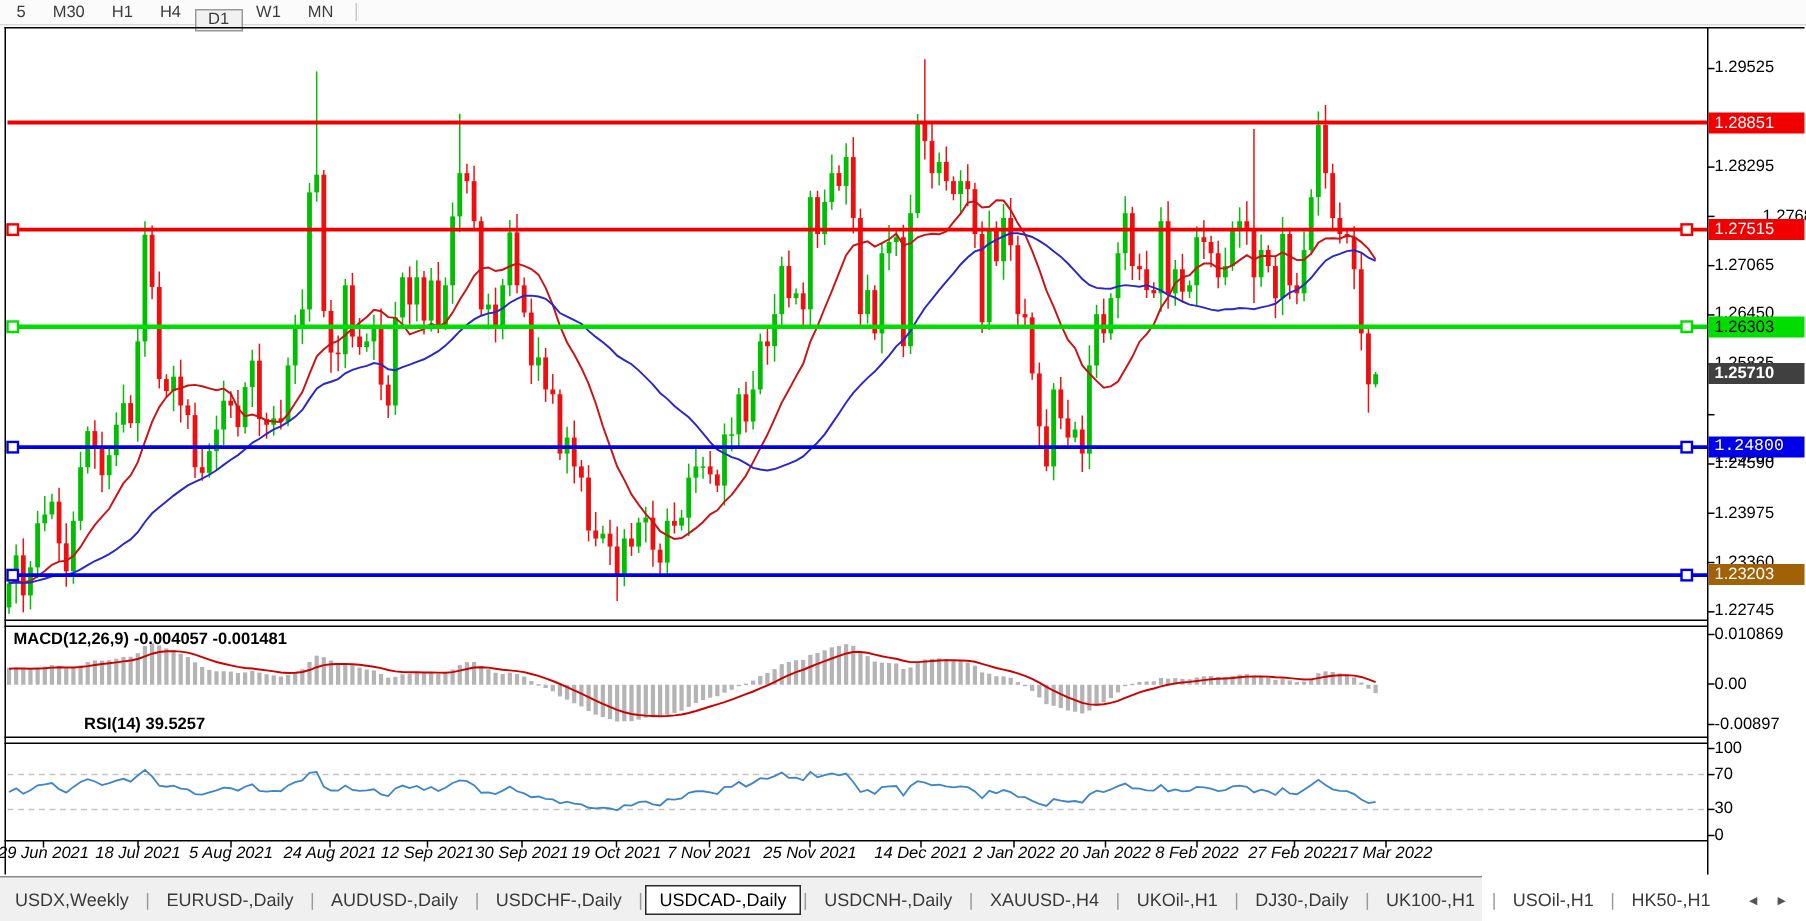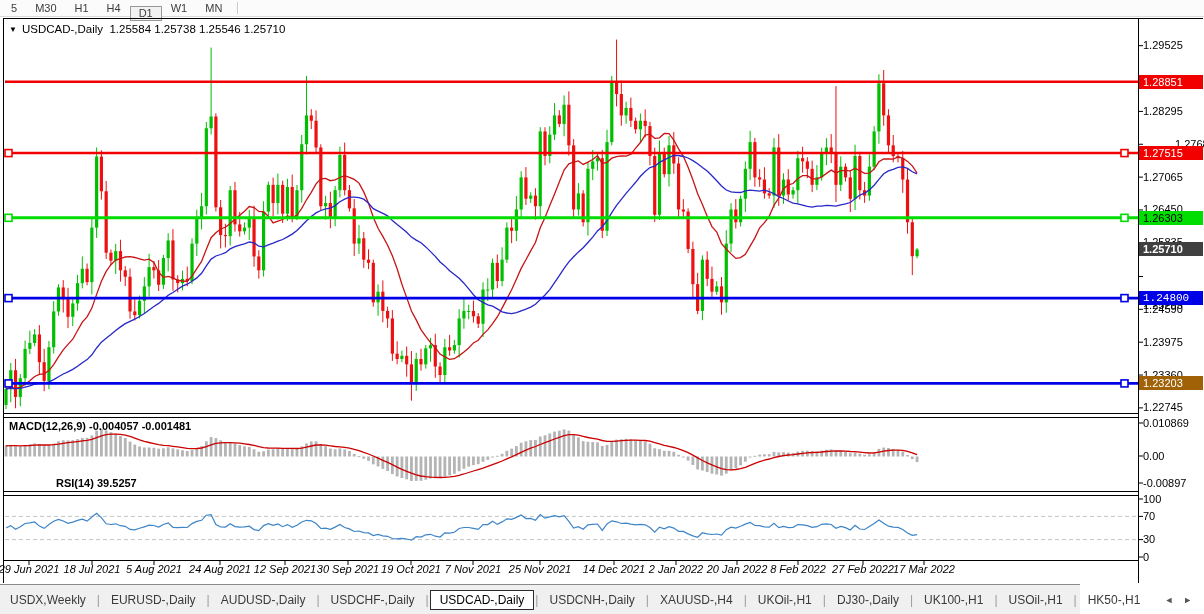--- a/index.html
+++ b/index.html
@@ -15,21 +15,21 @@
   #chart-title{position:absolute;left:9px;top:23px;font-size:11.5px;color:#000;white-space:nowrap;}
   #chart-title .tri{font-size:8px;vertical-align:1px;margin-right:5px;}
   .ind-label{position:absolute;left:9px;font-size:11px;color:#000;white-space:nowrap;font-weight:bold;}
   
   .ax-label{position:absolute;left:1143px;width:60px;font-size:11px;color:#000;white-space:nowrap;}
   .badge{position:absolute;left:1139px;width:64px;font-size:11px;height:14px;line-height:14px;
          padding-left:4px;box-sizing:border-box;white-space:nowrap;}
   
   .date-label{position:absolute;top:563px;font-size:11px;color:#000;transform:translateX(-50%);white-space:nowrap;font-style:italic;}
   
-  #tabbar{position:absolute;left:0;top:584px;width:1080px;height:30px;background:#f0f0f0;
+  #tabbar{position:absolute;left:0;top:584px;width:988px;height:30px;background:#f0f0f0;
           border-top:1px solid #8a8a8a;display:flex;align-items:center;font-size:12px;color:#3a3a3a;}
   .tab{padding:2px 10px;white-space:nowrap;cursor:default;}
   .tab.active{background:#fff;border:1px solid #2b2b2b;color:#000;padding:2px 9px;}
   .tab-sep{color:#9a9a9a;padding:0 1px;}
   #tab-scroll{margin-left:14px;color:#555;font-size:9px;letter-spacing:10px;}
   svg{position:absolute;left:0;top:0;}
 </style>
 </head>
 <body>
 
@@ -678,23 +678,20 @@
       <line x1="473" y1="560" x2="473" y2="565" stroke="#000" stroke-width="1"></line>
       <line x1="540" y1="560" x2="540" y2="565" stroke="#000" stroke-width="1"></line>
       <line x1="614" y1="560" x2="614" y2="565" stroke="#000" stroke-width="1"></line>
       <line x1="676" y1="560" x2="676" y2="565" stroke="#000" stroke-width="1"></line>
       <line x1="737" y1="560" x2="737" y2="565" stroke="#000" stroke-width="1"></line>
       <line x1="798" y1="560" x2="798" y2="565" stroke="#000" stroke-width="1"></line>
       <line x1="863" y1="560" x2="863" y2="565" stroke="#000" stroke-width="1"></line>
       <line x1="924" y1="560" x2="924" y2="565" stroke="#000" stroke-width="1"></line>
     </svg>
 
-  <div id="chart-title">
-    <span class="tri">▼</span><span>USDCAD-,Daily</span>&nbsp;&nbsp;<span>1.25584 1.25738 1.25546 1.25710</span>
-  </div>
 
   <div class="ind-label" style="top:420px;">
     <span>MACD(12,26,9)</span>&nbsp;<span>-0.004057 -0.001481</span>
   </div>
   <div class="ind-label" style="top:477px;padding-left:47px;">
     <span>RSI(14)</span>&nbsp;<span>39.5257</span>
   </div>
 
   <div id="price-axis">
       <div class="ax-label" style="top: 39.2px;">1.29525</div>

